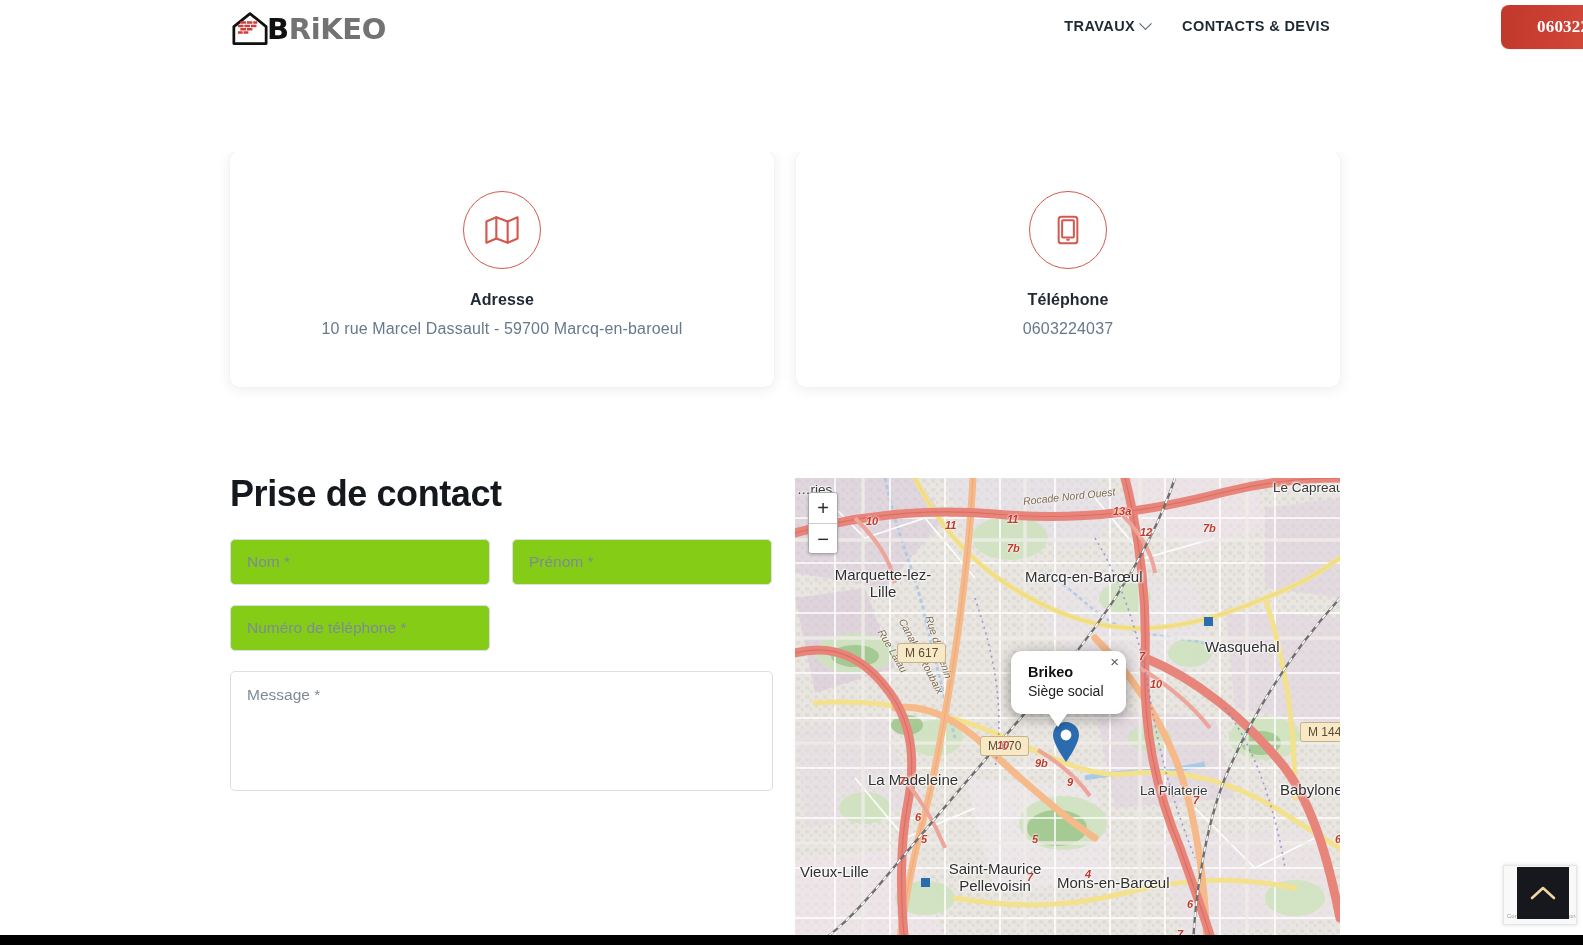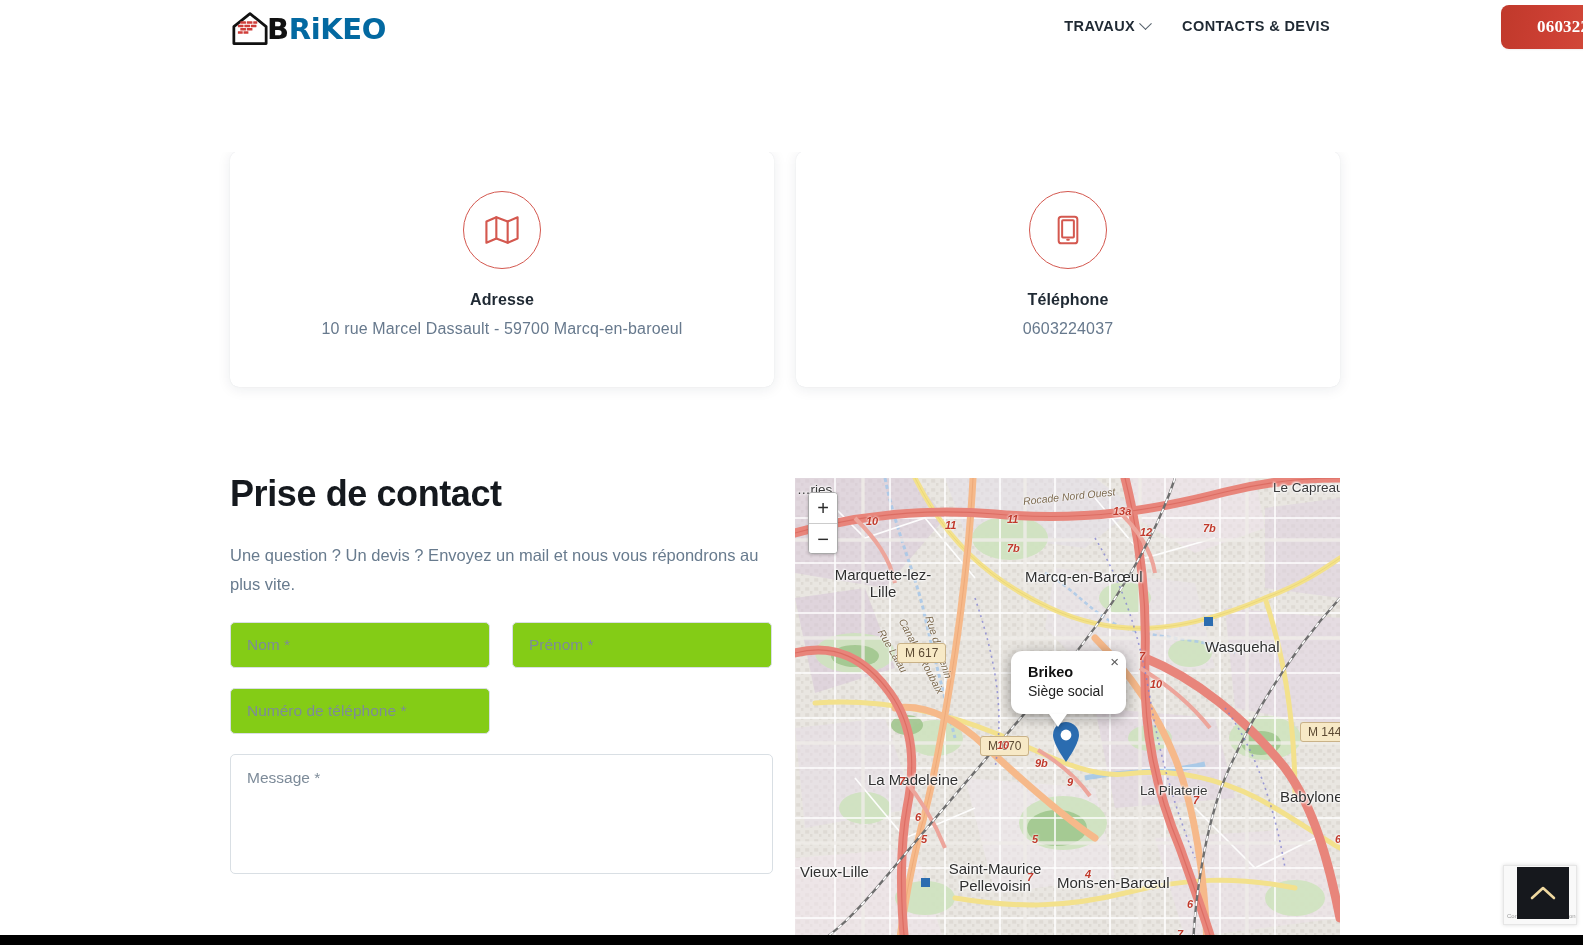--- a/index.html
+++ b/index.html
@@ -31,21 +31,21 @@
     cursor: pointer;
   }
   .logo-mark { width: 42px; height: 38px; display:block; margin-right: -4px;}
   .logo-text {
     font-size: 29px; font-weight: 700;
     letter-spacing: -0.4px;
     line-height: 1;
     font-family: "DejaVu Sans", sans-serif;
   }
   .logo-b { color: #111111; }
-  .logo-rest { color: #0369a1; }
+  .logo-rest { color: #737373; }
 
   .nav {
     position: absolute; right: 253px; top: 18px;
     display: flex; align-items: center; gap: 32px;
   }
   .nav-item {
     font-size: 14.5px; font-weight: 600;
     letter-spacing: 0.4px;
     color: #1f2933;
     text-transform: uppercase;
@@ -366,21 +366,20 @@
           <line x1="11.4" y1="19.4" x2="12.6" y2="19.4"></line>
         </svg>
       </div>
       <div class="card-title">Téléphone</div>
       <div class="card-sub">0603224037</div>
     </div>
   </div>
 
   <div class="contact-wrap">
     <h1 class="contact-title">Prise de contact</h1>
-    <p class="contact-desc">Une question ? Un devis ? Envoyez un mail et nous vous répondrons au plus vite.</p>
 
     <div class="form-grid">
       <input class="field" type="text" placeholder="Nom *" style="">
       <input class="field" type="text" placeholder="Prénom *" style="">
       <input class="field" type="tel" placeholder="Numéro de téléphone *" style="">
       <div style="width:260px;height:46px"></div>
       <textarea class="field-full" placeholder="Message *" style=""></textarea>
     </div>
   </div>
 
@@ -513,21 +512,21 @@
         <div class="maplbl lbl-place-sm" style="left: 2px; top: 4px;">…ries</div>
         <div class="maplbl lbl-place" style="left: 28px; top: 88px; max-width: 120px; white-space: normal; text-align: center; line-height: 1.15;">Marquette-lez-Lille</div>
         <div class="maplbl lbl-place" style="left: 230px; top: 90px; max-width: 120px; white-space: normal; text-align: center; line-height: 1.15;">Marcq-en-Barœul</div>
         <div class="maplbl lbl-place" style="left: 410px; top: 160px;">Wasquehal</div>
         <div class="maplbl lbl-place-sm" style="left: 478px; top: 2px;">Le Capreau</div>
         <div class="maplbl lbl-place" style="left: 73px; top: 293px;">La Madeleine</div>
         <div class="maplbl lbl-place" style="left: 5px; top: 385px;">Vieux-Lille</div>
         <div class="maplbl lbl-place" style="left: 140px; top: 382px; max-width: 120px; white-space: normal; text-align: center; line-height: 1.15;">Saint-Maurice Pellevoisin</div>
         <div class="maplbl lbl-place" style="left: 262px; top: 396px;">Mons-en-Barœul</div>
         <div class="maplbl lbl-place-sm" style="left: 345px; top: 305px;">La Pilaterie</div>
-        <div class="maplbl lbl-place" style="left: 485px; top: 310px; text-align: right;">Babylone</div>
+        <div class="maplbl lbl-place" style="left: 485px; top: 303px; text-align: right;">Babylone</div>
         <div class="maplbl lbl-road" style="left: 228px; top: 17px;;transform:rotate(-6deg);transform-origin:left center;">Rocade Nord Ouest</div>
         <div class="maplbl lbl-road" style="left: 134px; top: 132px;;transform:rotate(72deg);transform-origin:left center;">Rue de Menin</div>
         <div class="maplbl lbl-road" style="left: 107px; top: 135px;;transform:rotate(62deg);transform-origin:left center;">Canal de Roubaix</div>
         <div class="maplbl lbl-road" style="left: 86px; top: 146px;;transform:rotate(60deg);transform-origin:left center;">Rue Lalau</div>
         <div class="shield" style="left: 102px; top: 165px;">M 617</div>
         <div class="shield" style="left: 185px; top: 258px;">M 670</div>
         <div class="shield" style="left: 505px; top: 244px;">M 144</div>
         <div class="exit-num" style="left: 150px; top: 41px;">11</div>
         <div class="exit-num" style="left: 212px; top: 35px;">11</div>
         <div class="exit-num" style="left: 71px; top: 37px;">10</div>

